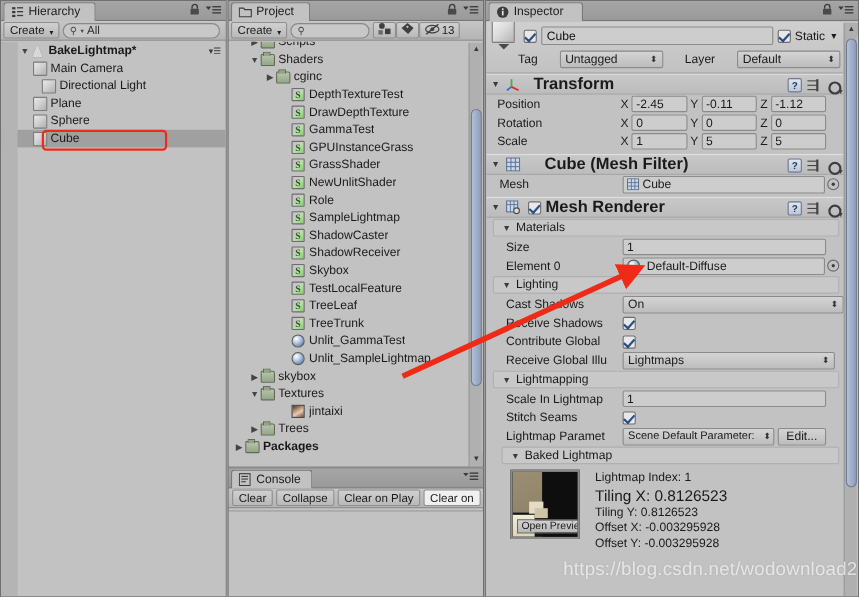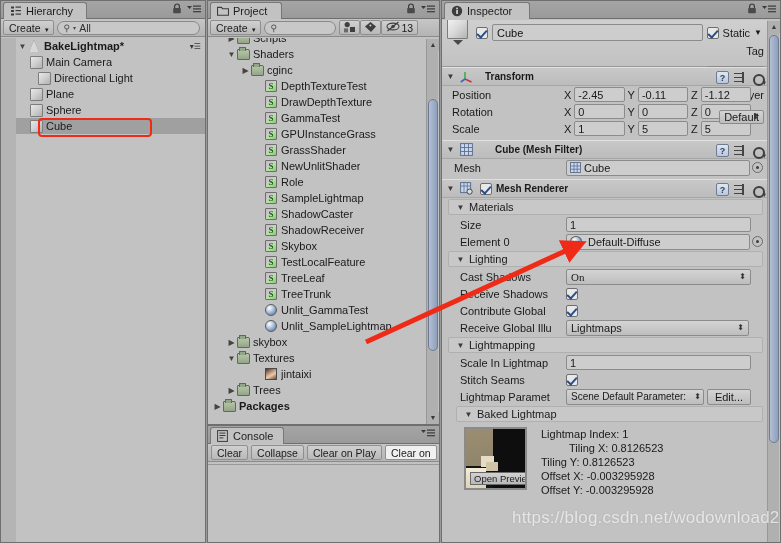--- a/index.html
+++ b/index.html
@@ -105,21 +105,21 @@
   .sarrow { position:absolute; left:0; width:12px; height:12px; background:#b0b0b0;
     font-size:7px; text-align:center; line-height:12px; color:#3a3a3a; }
 
   
   .insp-body { position:absolute; left:0; right:13px; overflow:hidden; background:#c2c2c2; }
   .insp-head {
     background:linear-gradient(#cfcfcf,#c2c2c2);
     border-bottom:1px solid #9a9a9a; padding:3px 3px 4px 3px;
   }
   .hrow1 { display:flex; align-items:center; gap:4px; height:19px; }
-  .hrow2 { display:flex; align-items:flex-end; gap:9px; height:17px; margin-top:3px;flex-direction:column; }
+  .hrow2 { display:flex; align-items:center; gap:20px; height:17px; margin-top:3px; }
   .objicon { width:27px; height:30px; flex:0 0 27px; position:relative; }
   .objicon .c {
     position:absolute; left:2px; top:0px; width:21px; height:21px;
     background:linear-gradient(135deg,#f2f2f2 0%,#dcdcdc 45%,#b4b4b4 100%);
     border:1px solid #7d7d7d; border-radius:1px;
   }
   .objicon .d { position:absolute; left:8px; top:22px; width:0;height:0;
     border-left:5px solid transparent;border-right:5px solid transparent;border-top:5px solid #4a4a4a; }
   .cb {
     width:12px;height:12px;flex:0 0 12px; background:#e8e8e8;
@@ -141,21 +141,21 @@
   .dd .car { position:absolute; right:4px; font-size:8px; color:#333; line-height:1; }
   .lab { font-size:11px; color:#1a1a1a; white-space:nowrap; }
 
   .comp-head {
     height:19px; display:flex; align-items:center; gap:4px;
     background:linear-gradient(#c8c8c8,#bcbcbc);
     border-top:1px solid #e0e0e0; border-bottom:1px solid #a6a6a6;
     padding:0 3px; position:relative;
   }
   .foldt { width:11px; text-align:center; font-size:8px; color:#3a3a3a; flex:0 0 11px; }
-  .comp-title { font-weight:bold; font-size:10px; }
+  .comp-title { font-weight:bold; font-size:15px; }
   .chead-icons { position:absolute; right:4px; display:flex; align-items:center; gap:5px; top:3px; }
   .ihelp { width:13px;height:13px; background:linear-gradient(#dfe7f2,#b9c7dd);
     border:1px solid #6f7c90; border-radius:2px; font-size:9px; text-align:center;
     line-height:12px; color:#2d3e57; font-weight:bold; }
   .ipreset { width:12px;height:12px; position:relative; }
   .ipreset:before{content:"";position:absolute;left:0;top:1px;width:9px;height:1.5px;background:#444;
     box-shadow:0 4px 0 #444, 0 8px 0 #444;}
   .ipreset:after{content:"";position:absolute;left:8px;top:0;width:1.5px;height:11px;background:#444;}
   .igear { width:12px;height:12px; position:relative; }
   .igear:before{content:"";position:absolute;left:2px;top:2px;width:8px;height:8px;
@@ -728,36 +728,36 @@
         </div>
         <span class="rad" style="margin-right:4px;"></span>
       </div>
 
       <div class="sub-head">
         <span class="foldt" style="width:9px;">▼</span>
         <span>Lighting</span>
       </div>
       <div class="prow" style="padding-left:18px;">
         <span class="pl" style="width:106px;">Cast Shadows</span>
-        <div class="dd" style="flex:1;margin-right:16px;font-family:Liberation Serif, serif;">
+        <div class="dd" style="flex:1;">
           <span>On</span>
           <span class="car">⬍</span>
         </div>
       </div>
       <div class="prow" style="padding-left:18px;">
         <span class="pl" style="width:106px;">Receive Shadows</span>
         <div class="cb on"></div>
       </div>
       <div class="prow" style="padding-left:18px;">
         <span class="pl" style="width:106px;">Contribute Global</span>
         <div class="cb on"></div>
       </div>
       <div class="prow" style="padding-left:18px;">
         <span class="pl" style="width:106px;overflow:hidden;">Receive Global Illu</span>
-        <div class="dd" style="flex:1;margin-right:18px;">
+        <div class="dd" style="flex:1;margin-right:8px;">
           <span>Lightmaps</span>
           <span class="car">⬍</span>
         </div>
       </div>
 
       <div class="sub-head">
         <span class="foldt" style="width:9px;">▼</span>
         <span>Lightmapping</span>
       </div>
       <div class="prow" style="padding-left:18px;">
@@ -790,21 +790,21 @@
           <div class="q1"></div>
             <div class="q2"></div>
           <div class="b1"></div>
             <div class="b2"></div>
             <div class="b3"></div>
             <div class="b4"></div>
           <div class="op">Open Preview</div>
         </div>
         <div id="baked-stats" style="display:flex;flex-direction:column;gap:2px;padding-top:1px;">
             <div style="font-size: 11px;">Lightmap Index: 1</div>
-            <div style="font-size: 11px; margin-left: 28px;">Tiling X: 0.8126523</div>
+            <div style="font-size: 14px;">Tiling X: 0.8126523</div>
             <div style="font-size: 11px;">Tiling Y: 0.8126523</div>
             <div style="font-size: 11px;">Offset X: -0.003295928</div>
             <div style="font-size: 11px;">Offset Y: -0.003295928</div>
           </div>
       </div>
     </div>
 
     <div class="vscroll" style="top:20px;height:521px;">
       <div class="sarrow" style="top:0;">▲</div>
       <div class="vthumb" style="top:14px;height:408px;"></div>

